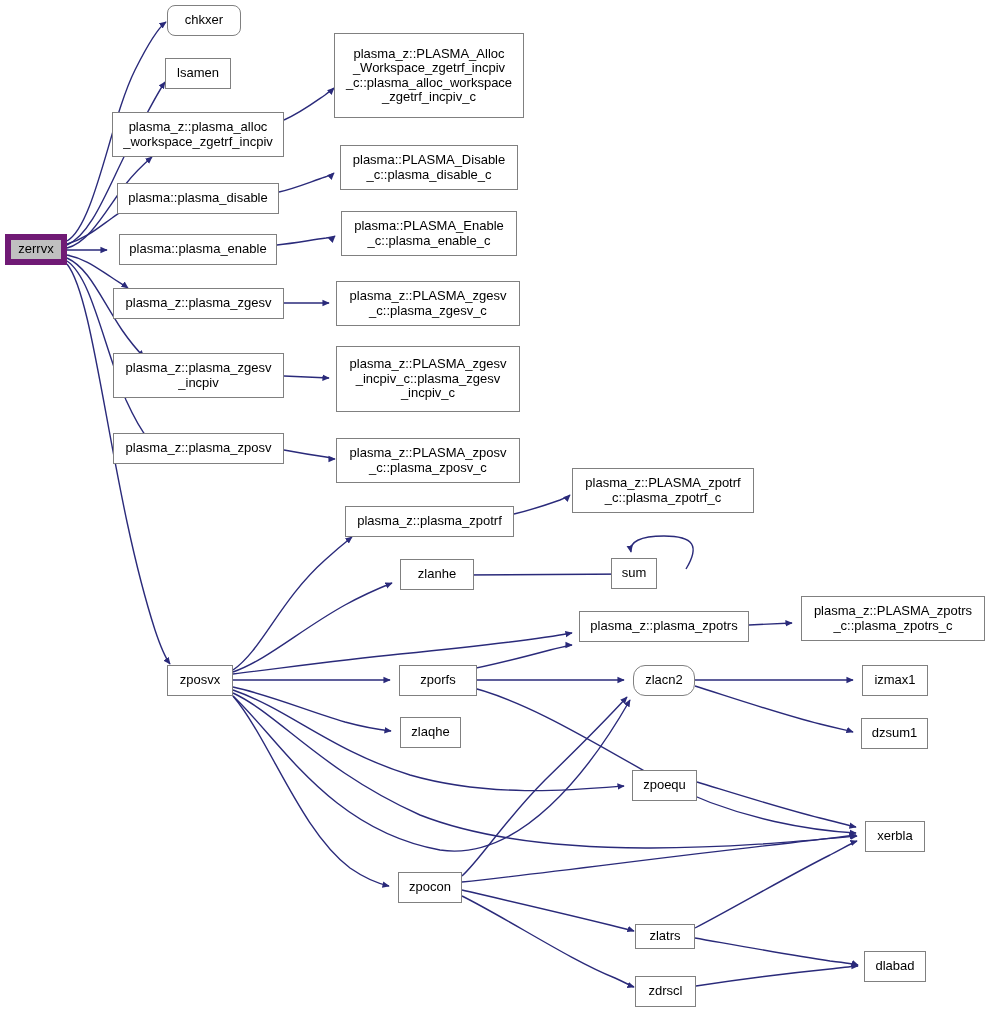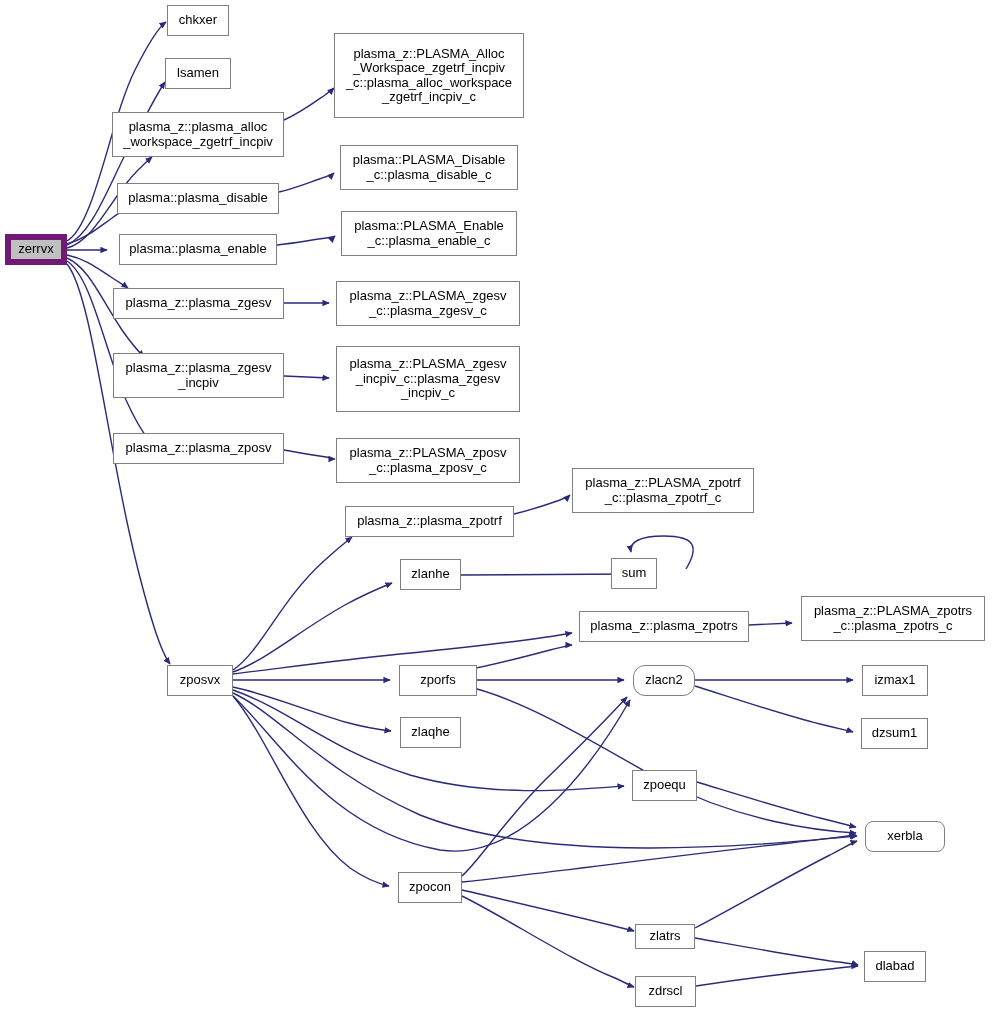--- a/index.html
+++ b/index.html
@@ -67,21 +67,21 @@
         <path d="M695,928 C730,910 790,875 830,855 C847,846 854,842 857,841" marker-end="url(#arrow)"></path>
         <path d="M695,938 C735,945 790,955 830,961 C847,963 855,964 858,965" marker-end="url(#arrow)"></path>
         <path d="M696,986 C735,980 790,973 830,969 C847,967 855,966 858,966" marker-end="url(#arrow)"></path>
       </g>
   </svg>
 
   <div id="node-layer">
       <div class="node root" style="left: 5px; top: 234px; width: 62px; height: 31px;">
         <span class="lbl">zerrvx</span>
       </div>
-      <div class="node" style="left: 167px; top: 5px; width: 62px; height: 31px;">
+      <div class="node" style="left: 167px; top: 5px; width: 74px; height: 31px; border-radius: 8px;">
         <span class="lbl">chkxer</span>
       </div>
       <div class="node" style="left: 165px; top: 58px; width: 66px; height: 31px;">
         <span class="lbl">lsamen</span>
       </div>
       <div class="node" style="left: 112px; top: 112px; width: 172px; height: 45px;">
         <span class="lbl">plasma_z::plasma_alloc
 _workspace_zgetrf_incpiv</span>
       </div>
       <div class="node" style="left: 117px; top: 183px; width: 162px; height: 31px;">
@@ -130,21 +130,21 @@
       <div class="node" style="left: 345px; top: 506px; width: 169px; height: 31px;">
         <span class="lbl">plasma_z::plasma_zpotrf</span>
       </div>
       <div class="node" style="left: 572px; top: 468px; width: 182px; height: 45px;">
         <span class="lbl">plasma_z::PLASMA_zpotrf
 _c::plasma_zpotrf_c</span>
       </div>
       <div class="node" style="left: 167px; top: 665px; width: 66px; height: 31px;">
         <span class="lbl">zposvx</span>
       </div>
-      <div class="node" style="left: 400px; top: 559px; width: 61px; height: 31px;">
+      <div class="node" style="left: 400px; top: 559px; width: 74px; height: 31px;">
         <span class="lbl">zlanhe</span>
       </div>
       <div class="node" style="left: 611px; top: 558px; width: 46px; height: 31px;">
         <span class="lbl">sum</span>
       </div>
       <div class="node" style="left: 579px; top: 611px; width: 170px; height: 31px;">
         <span class="lbl">plasma_z::plasma_zpotrs</span>
       </div>
       <div class="node" style="left: 801px; top: 596px; width: 184px; height: 45px;">
         <span class="lbl">plasma_z::PLASMA_zpotrs
@@ -161,21 +161,21 @@
       </div>
       <div class="node" style="left: 861px; top: 718px; width: 67px; height: 31px;">
         <span class="lbl">dzsum1</span>
       </div>
       <div class="node" style="left: 400px; top: 717px; width: 61px; height: 31px;">
         <span class="lbl">zlaqhe</span>
       </div>
       <div class="node" style="left: 632px; top: 770px; width: 65px; height: 31px;">
         <span class="lbl">zpoequ</span>
       </div>
-      <div class="node" style="left: 865px; top: 821px; width: 80px; height: 31px; border-radius: 8px;">
+      <div class="node" style="left: 865px; top: 821px; width: 60px; height: 31px;">
         <span class="lbl">xerbla</span>
       </div>
       <div class="node" style="left: 398px; top: 872px; width: 64px; height: 31px;">
         <span class="lbl">zpocon</span>
       </div>
       <div class="node" style="left: 635px; top: 924px; width: 60px; height: 25px;">
         <span class="lbl">zlatrs</span>
       </div>
       <div class="node" style="left: 864px; top: 951px; width: 62px; height: 31px;">
         <span class="lbl">dlabad</span>

